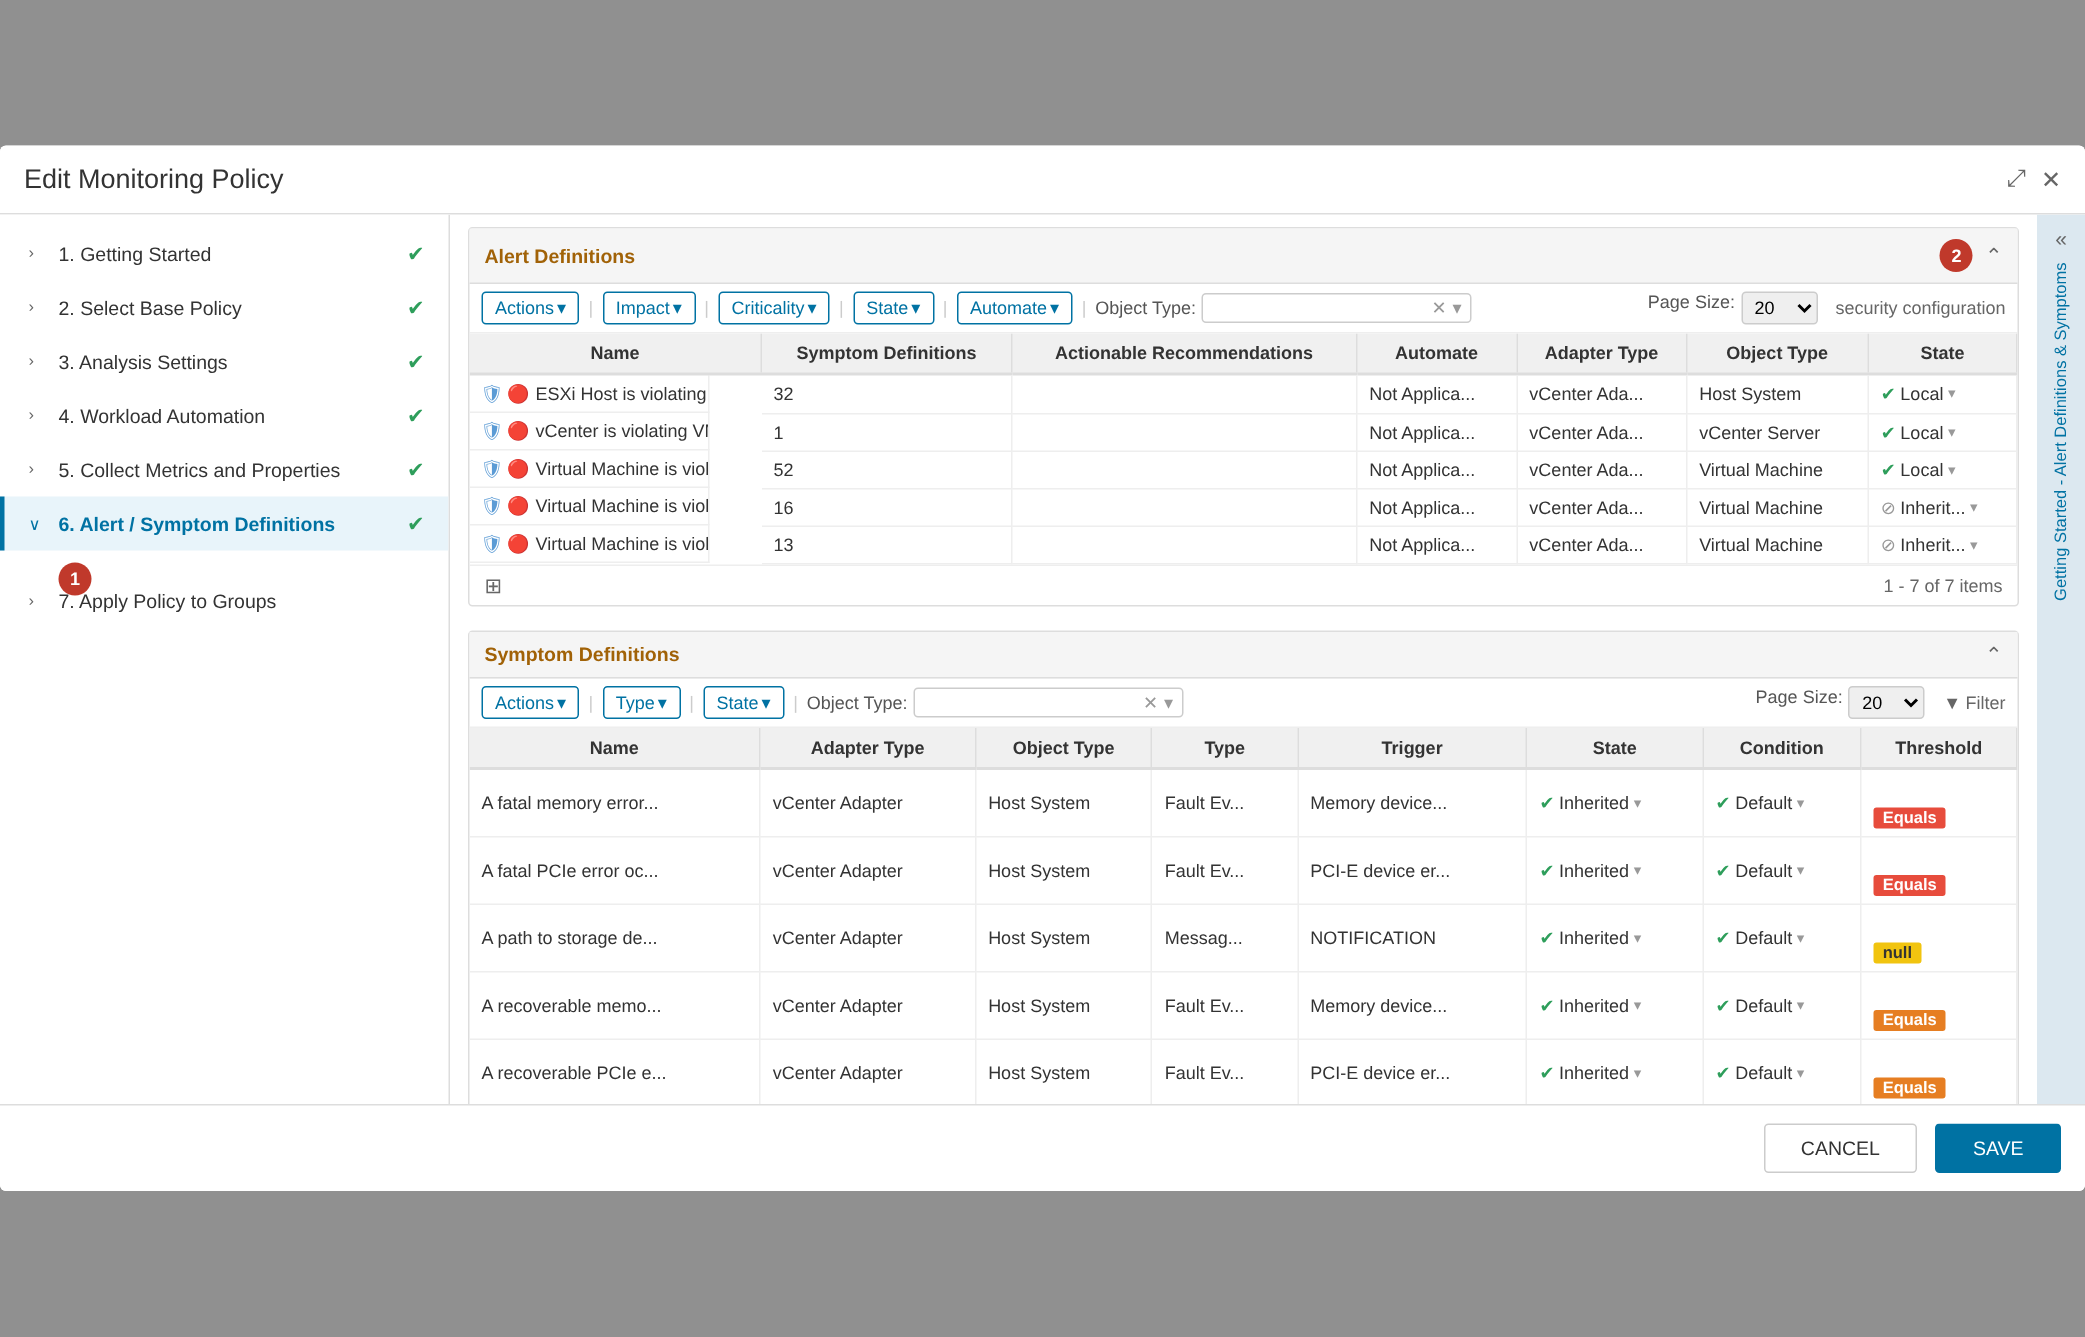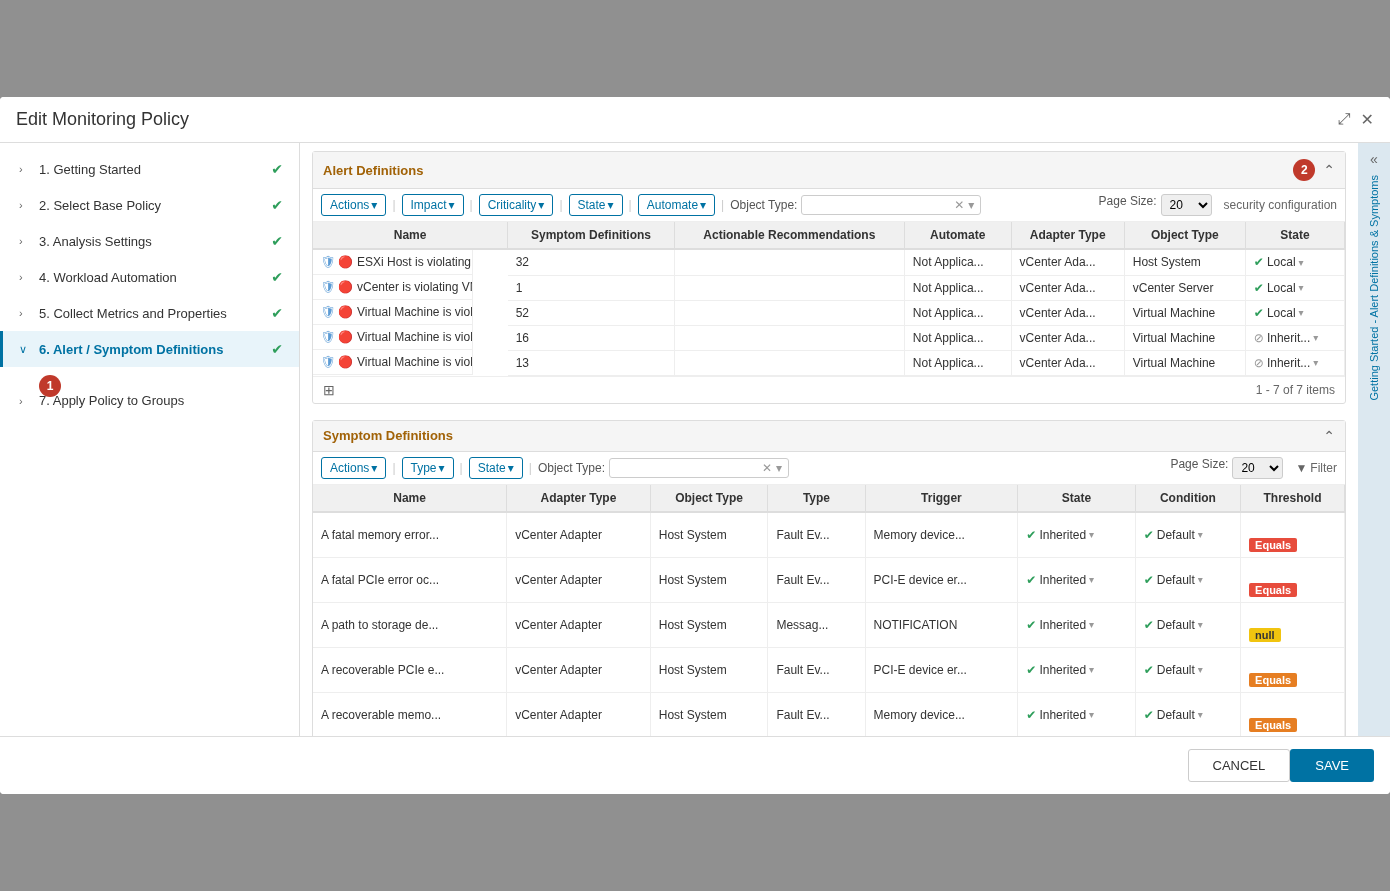--- a/index.html
+++ b/index.html
@@ -55,21 +55,21 @@
     .badge-red { background: #e74c3c; color: #fff; }
     .badge-yellow { background: #f1c40f; color: #333; }
     .badge-orange { background: #e67e22; color: #fff; }
     .pagination { display: flex; align-items: center; justify-content: space-between; padding: 5px 10px; border-top: 1px solid #eee; font-size: 12px; color: #666; }
     .page-controls { display: flex; align-items: center; gap: 4px; }
     .page-btn { display: inline-flex; align-items: center; justify-content: center; width: 22px; height: 22px; border: 1px solid #ddd; border-radius: 2px; cursor: pointer; font-size: 11px; background: #fff; color: #333; }
     .page-btn.active { background: #0072a3; color: #fff; border-color: #0072a3; }
     .expand-btn { color: #666; font-size: 14px; cursor: pointer; }
     .table-wrapper { overflow-x: auto; }
     
-    .modal-footer { display: flex; align-items: center; justify-content: flex-end; padding: 12px 16px; border-top: 1px solid #ddd; background: #fff; }
+    .modal-footer { display: flex; align-items: center; justify-content: flex-end; padding: 12px 16px; border-top: 1px solid #ddd; background: #fff; gap: 12px; }
     .btn { padding: 8px 24px; border-radius: 3px; font-size: 13px; cursor: pointer; border: 1px solid transparent; font-weight: 500; }
     .btn-cancel { background: #fff; color: #333; border: 1px solid #ccc; }
     .btn-save { background: #0072a3; color: #fff; }
     
     .annotation-circle { display: inline-flex; align-items: center; justify-content: center; width: 22px; height: 22px; background: #c0392b; color: #fff; border-radius: 50%; font-size: 12px; font-weight: 700; }
     
     .main-content::-webkit-scrollbar { width: 8px; }
     .main-content::-webkit-scrollbar-track { background: #f0f0f0; }
     .main-content::-webkit-scrollbar-thumb { background: #bbb; border-radius: 4px; }
   </style>
@@ -432,49 +432,49 @@
           <span class="state-check">✔</span>
           <span>Default</span>
           <span style="color:#999;cursor:pointer;font-size:10px;">▾</span>
         </div>
       </td>
       <td>
         <span class="badge badge-yellow">null</span>
       </td>
     </tr>
                   <tr>
+      <td>A recoverable memo...</td>
+      <td>vCenter Adapter</td>
+      <td>Host System</td>
+      <td>Fault Ev...</td>
+      <td>Memory device...</td>
+      <td>
+        <div class="state-cell">
+          <span class="state-check">✔</span>
+          <span>Inherited</span>
+          <span style="color:#999;cursor:pointer;font-size:10px;">▾</span>
+        </div>
+      </td>
+      <td>
+        <div class="state-cell">
+          <span class="state-check">✔</span>
+          <span>Default</span>
+          <span style="color:#999;cursor:pointer;font-size:10px;">▾</span>
+        </div>
+      </td>
+      <td>
+        <span class="badge badge-orange">Equals</span>
+      </td>
+    </tr>
+                  <tr>
       <td>A recoverable PCIe e...</td>
       <td>vCenter Adapter</td>
       <td>Host System</td>
       <td>Fault Ev...</td>
       <td>PCI-E device er...</td>
-      <td>
-        <div class="state-cell">
-          <span class="state-check">✔</span>
-          <span>Inherited</span>
-          <span style="color:#999;cursor:pointer;font-size:10px;">▾</span>
-        </div>
-      </td>
-      <td>
-        <div class="state-cell">
-          <span class="state-check">✔</span>
-          <span>Default</span>
-          <span style="color:#999;cursor:pointer;font-size:10px;">▾</span>
-        </div>
-      </td>
-      <td>
-        <span class="badge badge-orange">Equals</span>
-      </td>
-    </tr>
-                  <tr>
-      <td>A recoverable memo...</td>
-      <td>vCenter Adapter</td>
-      <td>Host System</td>
-      <td>Fault Ev...</td>
-      <td>Memory device...</td>
       <td>
         <div class="state-cell">
           <span class="state-check">✔</span>
           <span>Inherited</span>
           <span style="color:#999;cursor:pointer;font-size:10px;">▾</span>
         </div>
       </td>
       <td>
         <div class="state-cell">
           <span class="state-check">✔</span>

